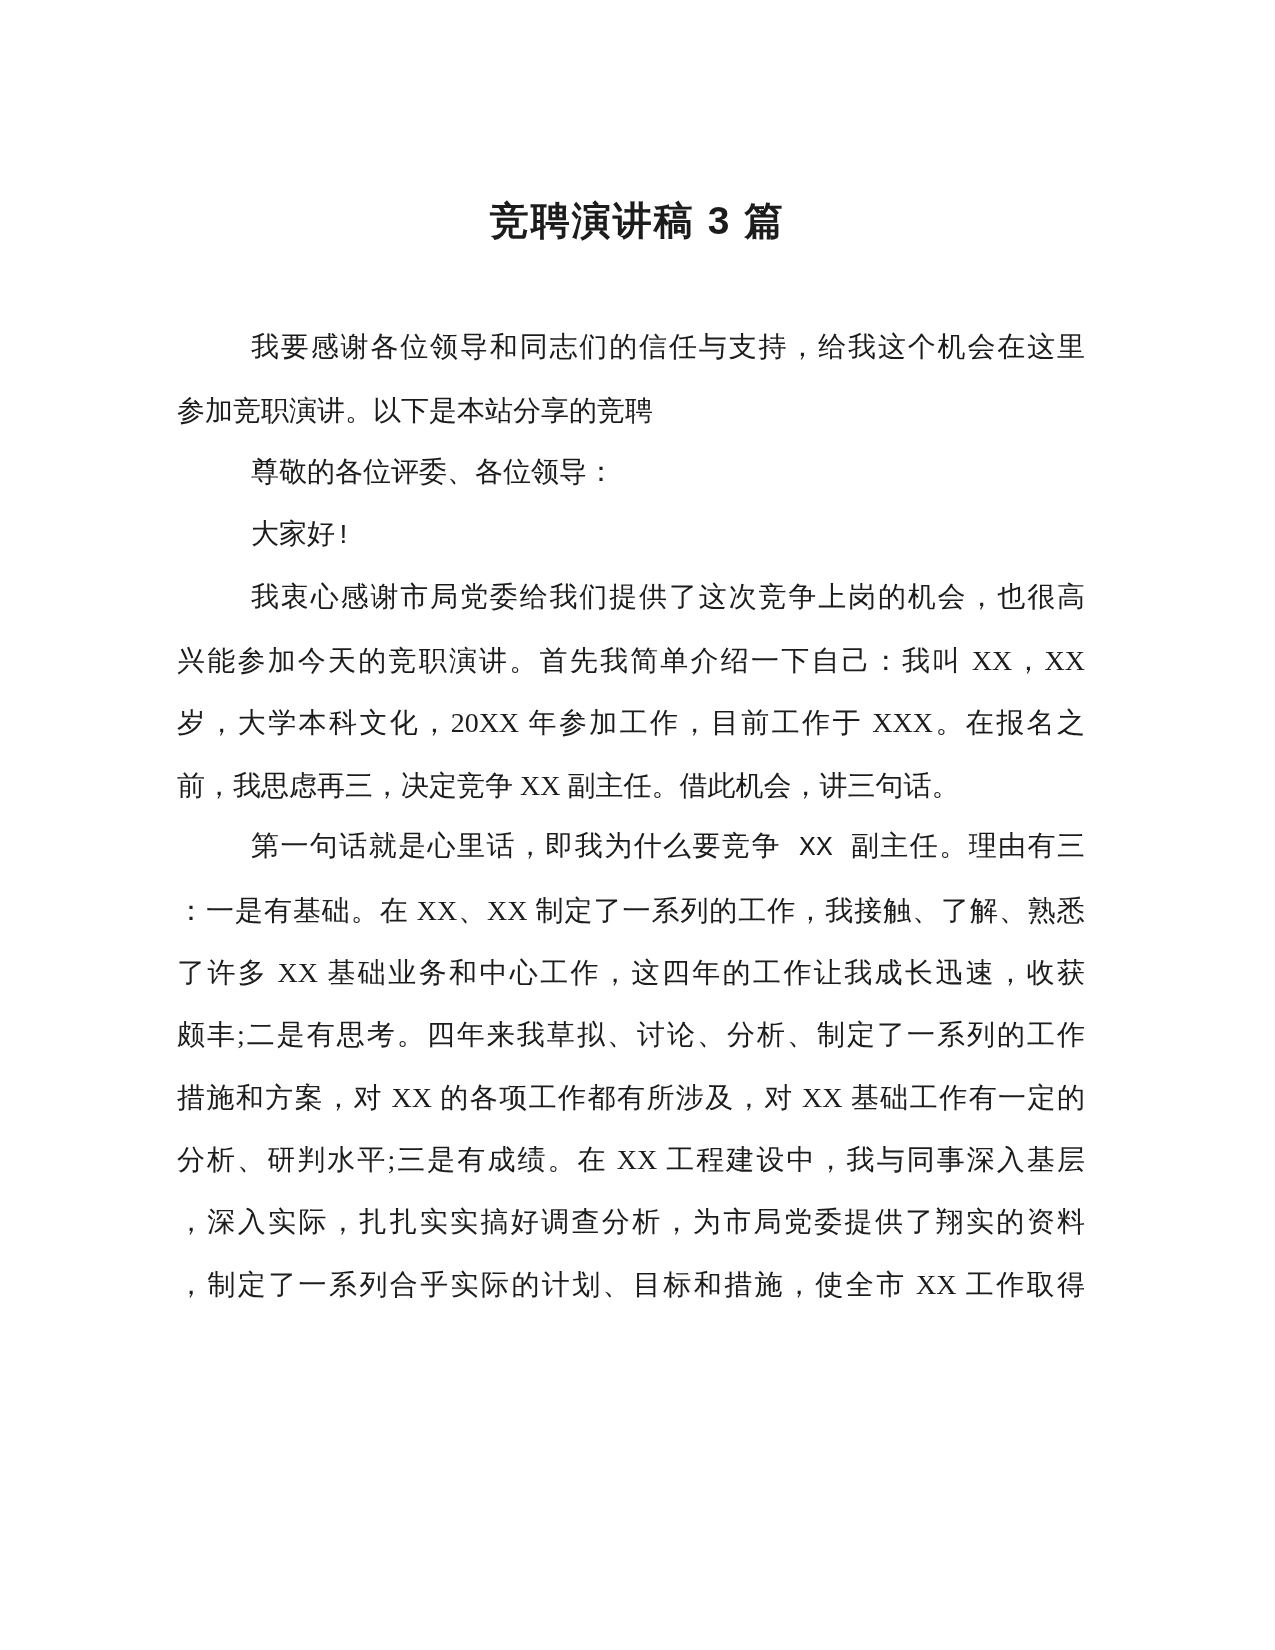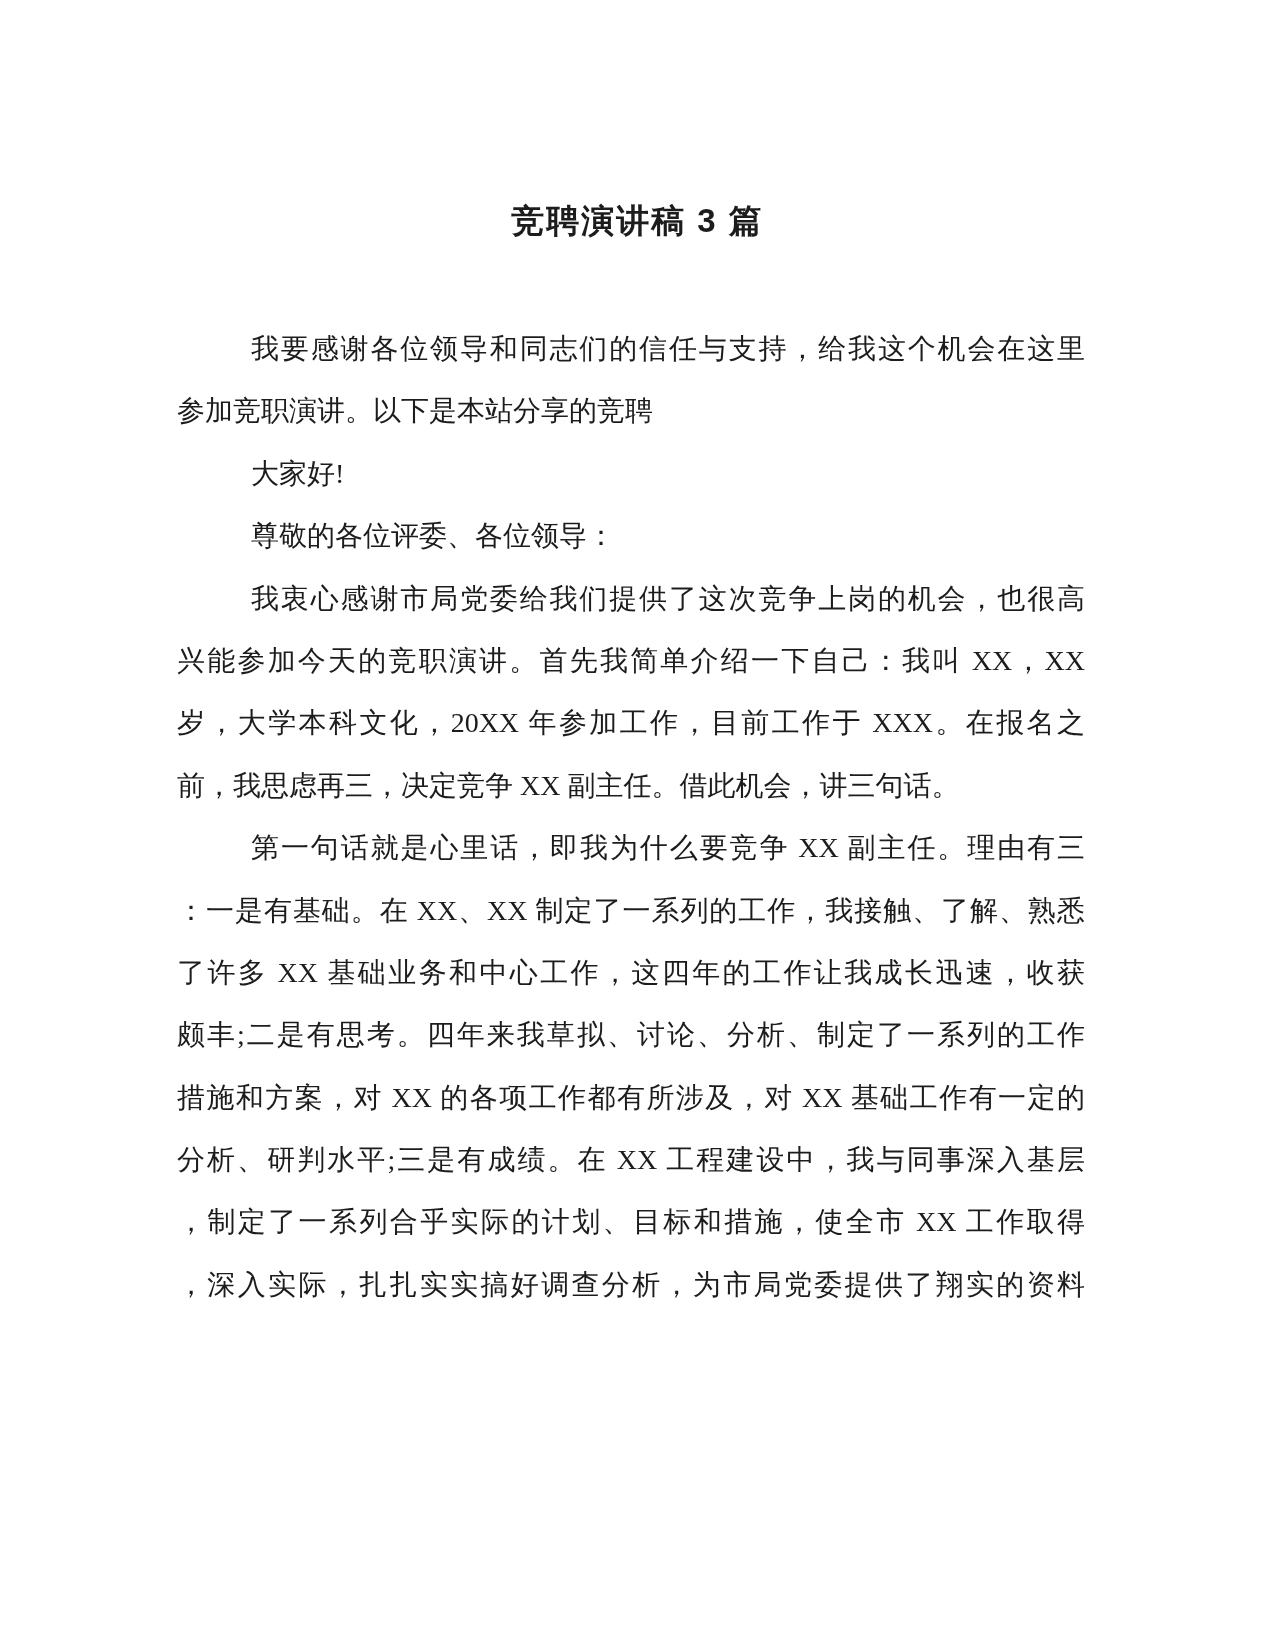--- a/index.html
+++ b/index.html
@@ -16,21 +16,21 @@
     font-family: "Liberation Serif", "DejaVu Serif", serif;
   }
   .doc-title {
     position: absolute;
     top: 200px;
     left: 0;
     right: 0;
     text-align: center;
     font-family: "Liberation Sans", "DejaVu Sans", sans-serif;
     font-weight: 700;
-    font-size: 33px;
+    font-size: 39px;
     line-height: 42px;
     letter-spacing: 2px;
     color: var(--text-color, #1c1c1c);
   }
   .doc-content {
     position: absolute;
     left: 177px;
     top: 318px;
     width: 908px;
     color: var(--text-color, #1c1c1c);
@@ -43,52 +43,53 @@
     font-size: 28px;
     height: 62.4px;
     line-height: 62.4px;
     text-align: justify;
     text-align-last: justify;
     white-space: normal;
     overflow: visible;
   }
   .line.indent {
     text-indent: 74px;
+    font-family: Liberation Mono, monospace;
   }
   .line.para-last {
     text-align: left;
     text-align-last: left;
   }
 </style>
 </head>
 <body>
 
 <div class="page">
   <div class="doc-title">竞聘演讲稿 3 篇</div>
   <div class="doc-content" id="doc-content">
       <div class="para">
         <div class="line indent">我要感谢各位领导和同志们的信任与支持，给我这个机会在这里</div>
         <div class="line para-last">参加竞职演讲。以下是本站分享的竞聘</div>
       </div>
       <div class="para">
-        <div class="line indent para-last">大家好!</div>
+        <div class="line indent para-last">尊敬的各位评委、各位领导：</div>
       </div>
       <div class="para">
-        <div class="line indent para-last">尊敬的各位评委、各位领导：</div>
+        <div class="line indent para-last">大家好!</div>
       </div>
       <div class="para">
         <div class="line indent">我衷心感谢市局党委给我们提供了这次竞争上岗的机会，也很高</div>
         <div class="line">兴能参加今天的竞职演讲。首先我简单介绍一下自己：我叫 XX，XX</div>
         <div class="line">岁，大学本科文化，20XX 年参加工作，目前工作于 XXX。在报名之</div>
         <div class="line para-last">前，我思虑再三，决定竞争 XX 副主任。借此机会，讲三句话。</div>
       </div>
       <div class="para">
         <div class="line indent">第一句话就是心里话，即我为什么要竞争 XX 副主任。理由有三</div>
         <div class="line">：一是有基础。在 XX、XX 制定了一系列的工作，我接触、了解、熟悉</div>
         <div class="line">了许多 XX 基础业务和中心工作，这四年的工作让我成长迅速，收获</div>
         <div class="line">颇丰;二是有思考。四年来我草拟、讨论、分析、制定了一系列的工作</div>
         <div class="line">措施和方案，对 XX 的各项工作都有所涉及，对 XX 基础工作有一定的</div>
         <div class="line">分析、研判水平;三是有成绩。在 XX 工程建设中，我与同事深入基层</div>
+        <div class="line">，深入实际，扎扎实实搞好调查分析，为市局党委提供了翔实的资料</div>
         <div class="line">，制定了一系列合乎实际的计划、目标和措施，使全市 XX 工作取得</div>
-        <div class="line">，深入实际，扎扎实实搞好调查分析，为市局党委提供了翔实的资料</div>
       </div>
     </div>
 </div>
 
 </body></html>

